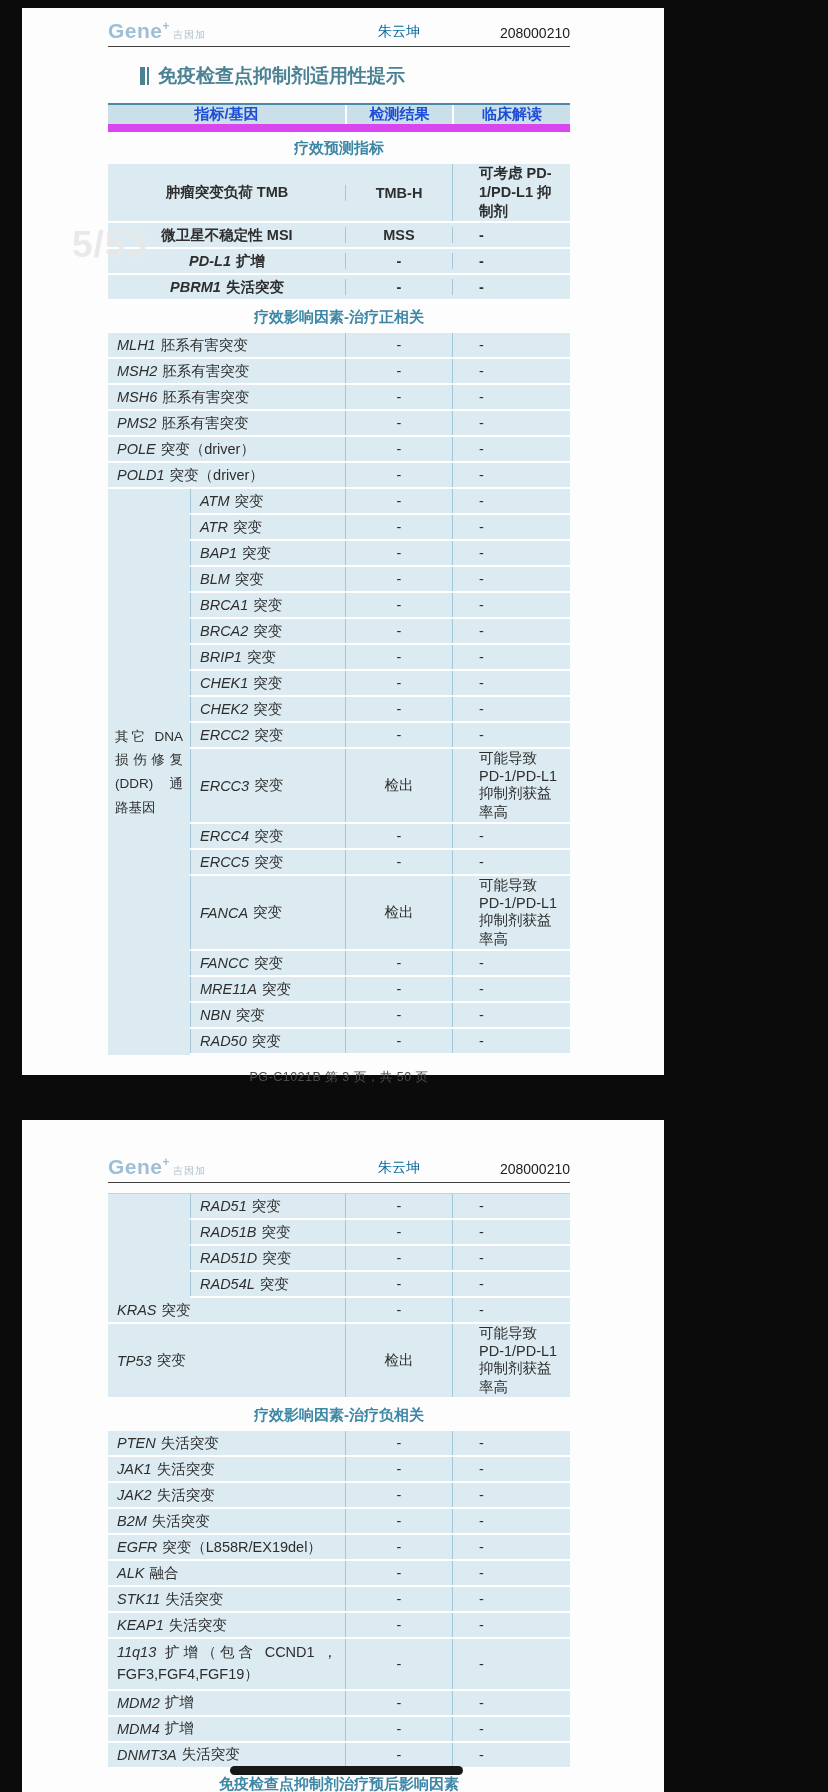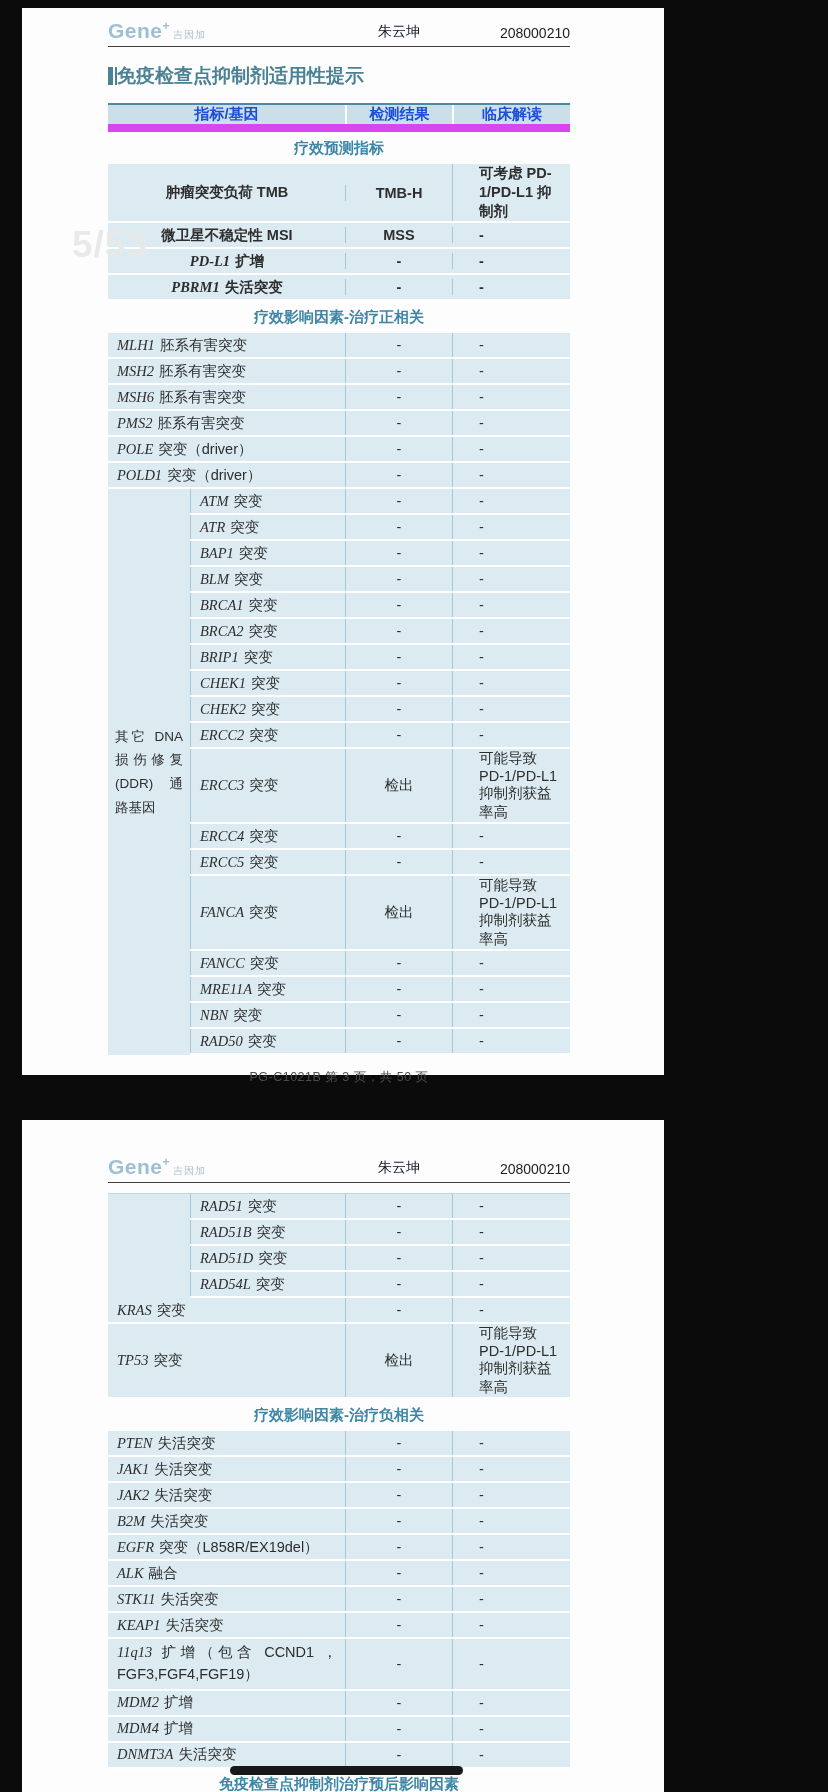--- a/index.html
+++ b/index.html
@@ -11,25 +11,25 @@
   .page1 { top:8px; height:1067px; }
   .page2 { top:1120px; height:672px; overflow:hidden; }
 
   
   .hdr { display:flex; align-items:flex-end; border-bottom:1.5px solid #3f3f3f; padding-bottom:5px; }
   .page1 .hdr { padding-top:12px; }
   .page2 .hdr { padding-top:36px; }
   .brand { flex:0 0 52%; font-size:21px; color:#9dbfd5; font-weight:bold; letter-spacing:.5px; line-height:1; }
   .brand sup { font-size:12px; }
   .brand .cn { font-size:10px; color:#aebfca; font-weight:normal; margin-left:3px; letter-spacing:1px; }
-  .pname { flex:0 0 22%; text-align:center; font-size:14px; color:#0f172a; }
+  .pname { flex:0 0 22%; text-align:center; font-size:14px; color:#0369a1; }
   .pid { flex:1; text-align:right; font-size:14px; color:#1d1d1d; }
 
   
-  .sec-title { display:flex; align-items:center; margin-top:16px; color:#4a8294; font-size:19px; font-weight:bold; }
+  .sec-title { display:flex; align-items:center; gap:9px; margin-top:16px; color:#4a8294; font-size:19px; font-weight:bold;margin-left:32px; }
   .bars { display:inline-flex; gap:2px; }
   .bars i { display:block; height:18px; background:#4a8294; }
   .bars i.b1 { width:5px; } .bars i.b2 { width:2px; }
 
   
   .tbl { margin-top:14px; border-top:2.5px solid #4d89a6; font-size:14.5px; color:#2e2e2e; position:relative; }
   .tbl.cont { border-top:1px solid #bcd6e2; margin-top:10px; }
   .c { padding:0 8px; }
   .c1 { width:237px; }
   .c2 { width:107px; }
@@ -40,21 +40,21 @@
   .band { height:32px; display:flex; align-items:center; justify-content:center; color:#3d86a6; font-weight:bold; font-size:15px; background:#fdfdfd; }
   .row { display:flex; align-items:stretch; min-height:26px; background:#dcebf2; border-bottom:2px solid #fff; }
   .row .c { display:flex; align-items:center; }
   .row .c1 { padding-left:9px; flex-wrap:wrap; row-gap:0; }
   .row .c2 { justify-content:center; border-left:1px solid #a5c8d8; }
   .row .c3 { border-left:1px solid #a5c8d8; padding-left:26px; }
   .row.pred { font-weight:bold;align-items:center; }
   .row.pred .c1 { justify-content:center; text-align:center; }
   .row.tall { min-height:46px; }
   .row.tall .c1 { line-height:1.5; padding-top:3px; padding-bottom:3px; text-align:justify; display:block; }
-  .gene { font-style:italic; margin-right:5px;font-family:Liberation Serif, serif; }
+  .gene { font-style:italic; margin-right:5px; }
 
   
   .grp { display:flex; align-items:stretch; }
   .grp-label { width:82px; background:#dcebf2; display:flex; align-items:center; padding:0 7px; font-size:13.5px; line-height:1.75; color:#2e2e2e; text-align:justify; }
   .grp-rows { flex:1; }
   .grp-rows .row .c1g { width:155px; padding:0 8px 0 9px; border-left:1px solid #a5c8d8; display:flex; align-items:center; flex-wrap:wrap; }
 
   .footer { text-align:center; margin-top:14px; font-size:12.5px; color:#4c4c4c; letter-spacing:.5px; }
 
   .watermark { position:absolute; left:50px; top:216px; font-size:37px; font-weight:bold; color:#e8e8e8; opacity:.92; z-index:6; letter-spacing:1px; }

